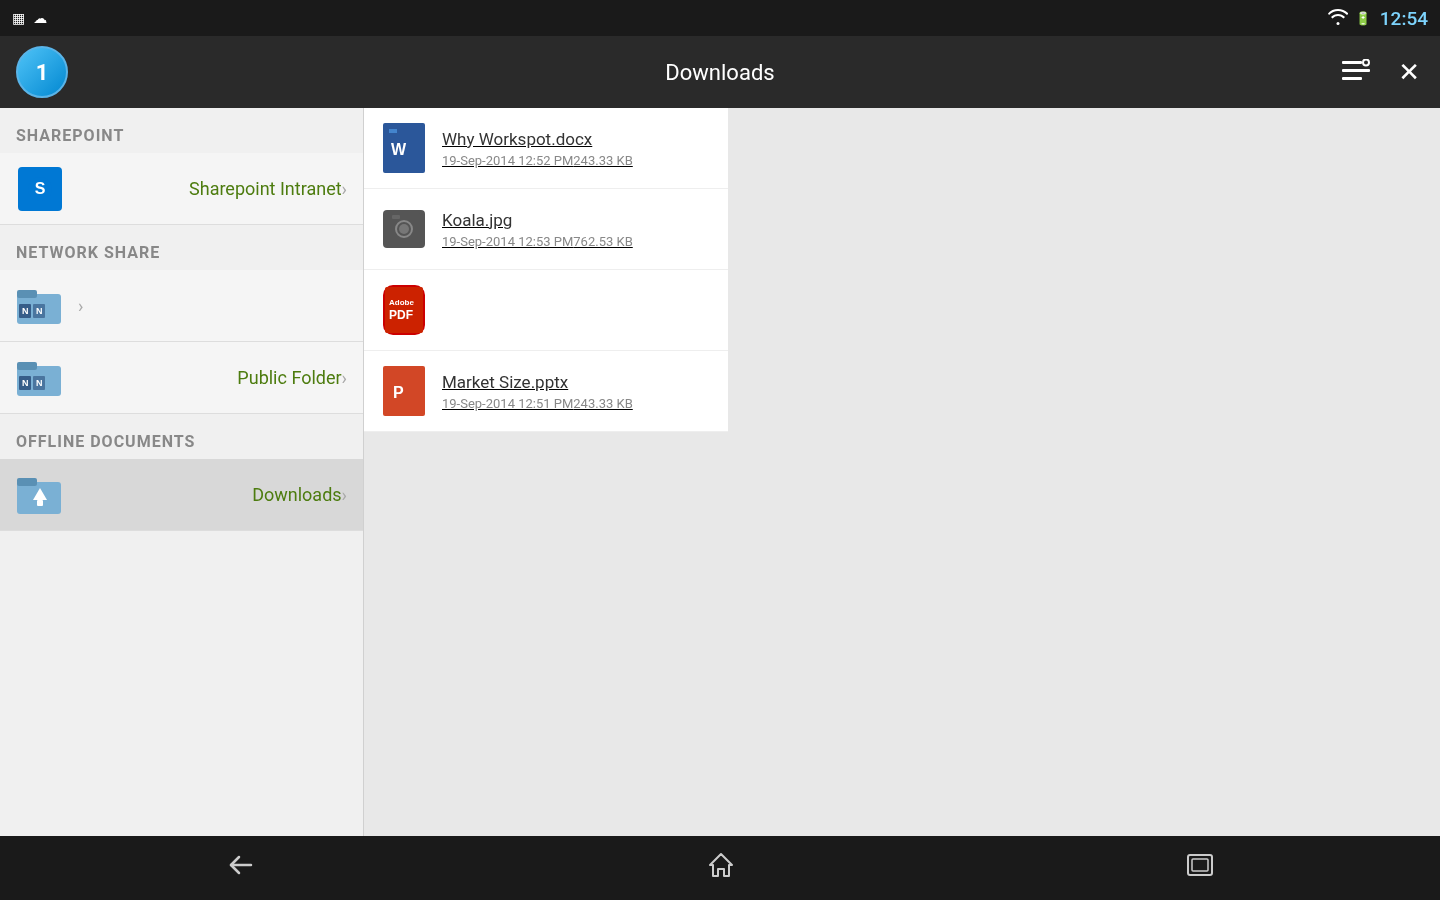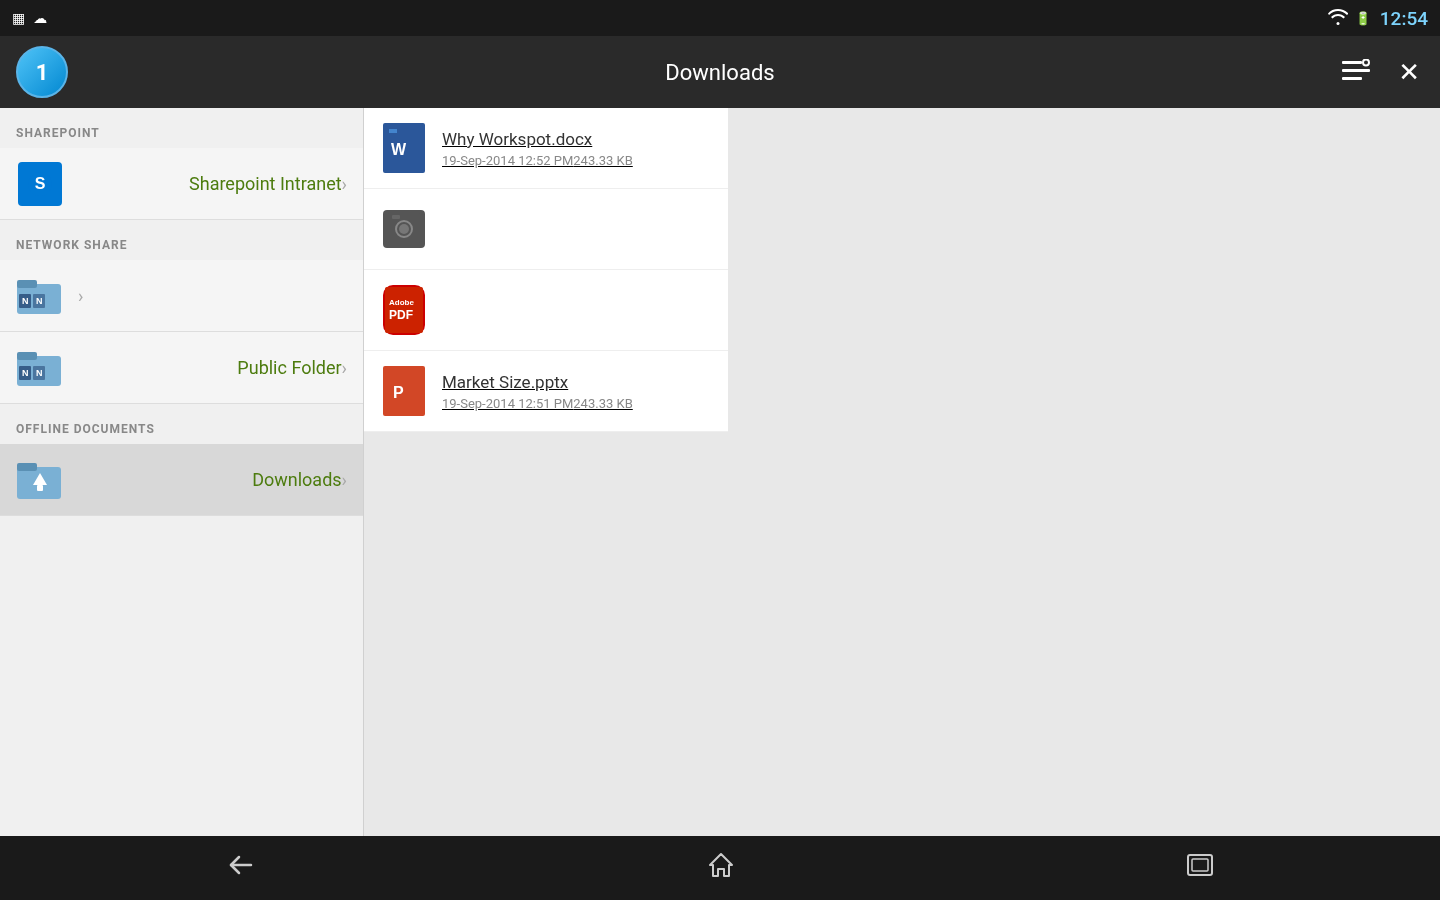--- a/index.html
+++ b/index.html
@@ -96,21 +96,21 @@
     .sidebar {
       width: 364px;
       background: #f0f0f0;
       flex-shrink: 0;
       overflow-y: auto;
       border-right: 1px solid #d0d0d0;
     }
 
     .sidebar-section-header {
       padding: 18px 16px 8px 16px;
-      font-size: 12px;
+      font-size: 16px;
       font-weight: bold;
       color: #888;
       letter-spacing: 1px;
     }
 
     .sidebar-item {
       display: flex;
       align-items: center;
       padding: 0 16px;
       height: 72px;
@@ -415,20 +415,27 @@
 
       <div class="file-item">
         <div class="file-icon">
           <div class="camera-icon-box">
             <svg width="36" height="32" viewBox="0 0 36 32">
               <rect width="36" height="30" rx="3" fill="#555"></rect>
               <circle cx="18" cy="16" r="8" fill="none" stroke="#888" stroke-width="2"></circle>
               <circle cx="18" cy="16" r="5" fill="#777"></circle>
               <rect x="6" y="2" width="8" height="4" rx="1" fill="#666"></rect>
             </svg>
+          </div>
+        </div>
+        <div class="file-info">
+          <div class="file-name">Koala.jpg</div>
+          <div class="file-meta">
+            <span>19-Sep-2014 12:53 PM</span>
+            <span>762.53 KB</span>
           </div>
         </div>
       </div>
 
       <div class="file-item">
         <div class="file-icon">
           <div class="pdf-icon">
             <svg width="38" height="46" viewBox="0 0 38 46">
               <rect width="38" height="46" rx="2" fill="#cc2200"></rect>
               <text x="4" y="18" fill="white" font-size="8" font-weight="bold" font-family="Arial">Adobe</text>

